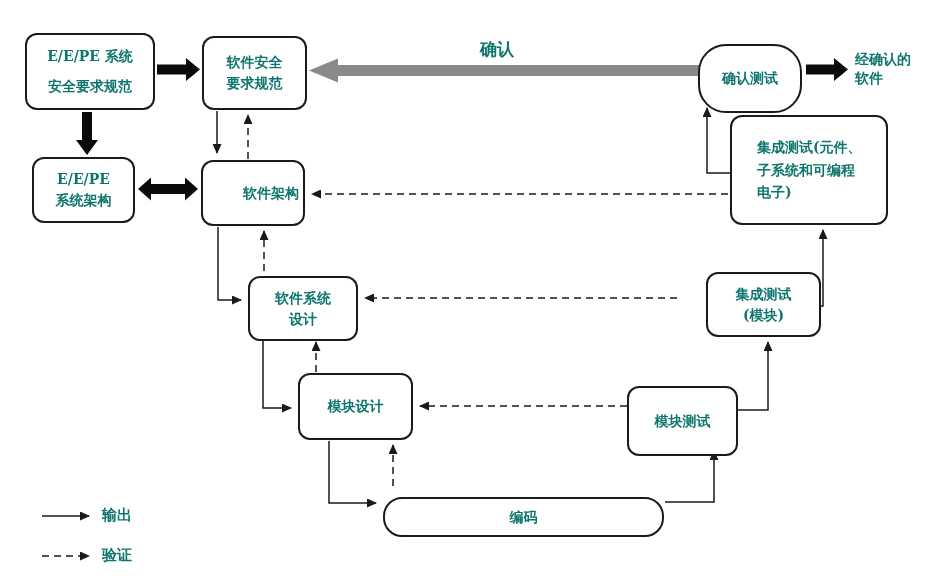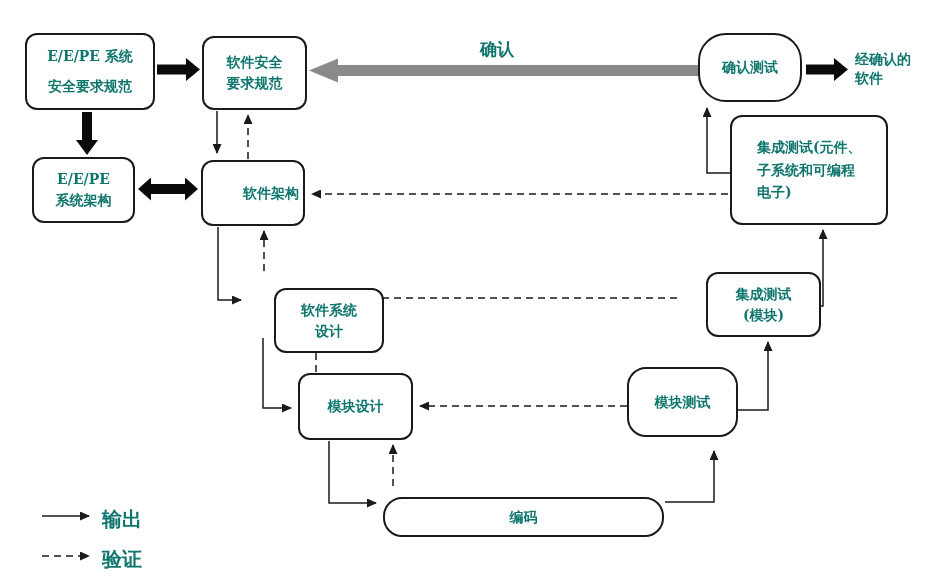--- a/index.html
+++ b/index.html
@@ -37,21 +37,21 @@
   .node.align-left .label{text-align:left;line-height:1.6;}
   .float-label{
     position:absolute;font-weight:bold;white-space:pre-line;
   }
   .validation-label{
     left:452px;top:38px;width:90px;text-align:center;font-size:17px;
   }
   .validated-software-label{
     left:855px;top:50px;font-size:14px;line-height:19px;text-align:left;
   }
-  .legend-label{font-size:20px;}
+  .legend-label{font-size:15px;}
   .legend-output-label{left:102px;top:506px;}
   .legend-verification-label{left:102px;top:546px;}
 </style>
 </head>
 <body>
 
 <div class="stage">
 
   <svg class="connector-layer" width="932" height="578" viewBox="0 0 932 578" xmlns="http://www.w3.org/2000/svg">
     <defs>
@@ -105,49 +105,49 @@
 
   <div class="node" style="left:32px;top:157px;width:103px;height:66px;">
     <span class="label">E/E/PE
 系统架构</span>
   </div>
 
   <div class="node" style="left:201px;top:160px;width:104px;height:66px;padding-left:36px;">
     <span class="label">软件架构</span>
   </div>
 
-  <div class="node" style="left:248px;top:288px;width:110px;height:65px;margin-left:26px;">
+  <div class="node" style="left:248px;top:276px;width:110px;height:65px;">
     <span class="label">软件系统
 设计</span>
   </div>
 
   <div class="node" style="left:298px;top:373px;width:115px;height:67px;">
     <span class="label">模块设计</span>
   </div>
 
   <div class="node" style="left:383px;top:497px;width:281px;height:40px;border-radius:19px;">
     <span class="label">编码</span>
   </div>
 
-  <div class="node" style="left:627px;top:367px;width:111px;height:70px;border-radius:19px;">
+  <div class="node" style="left:627px;top:386px;width:111px;height:70px;">
     <span class="label">模块测试</span>
   </div>
 
   <div class="node" style="left:677px;top:272px;width:115px;height:65px;margin-left:29px;">
     <span class="label">集成测试
 (模块)</span>
   </div>
 
   <div class="node align-left" style="left:730px;top:115px;width:158px;height:110px;">
     <span class="label">集成测试(元件、
 子系统和可编程
 电子)</span>
   </div>
 
-  <div class="node" style="left:698px;top:33px;width:104px;height:69px;border-radius:28px;">
+  <div class="node" style="left:698px;top:44px;width:104px;height:69px;border-radius:28px;">
     <span class="label">确认测试</span>
   </div>
 
   <div class="float-label validation-label">确认</div>
 
   <div class="float-label validated-software-label">经确认的
 软件</div>
 
   <div class="float-label legend-label legend-output-label">输出</div>
 

